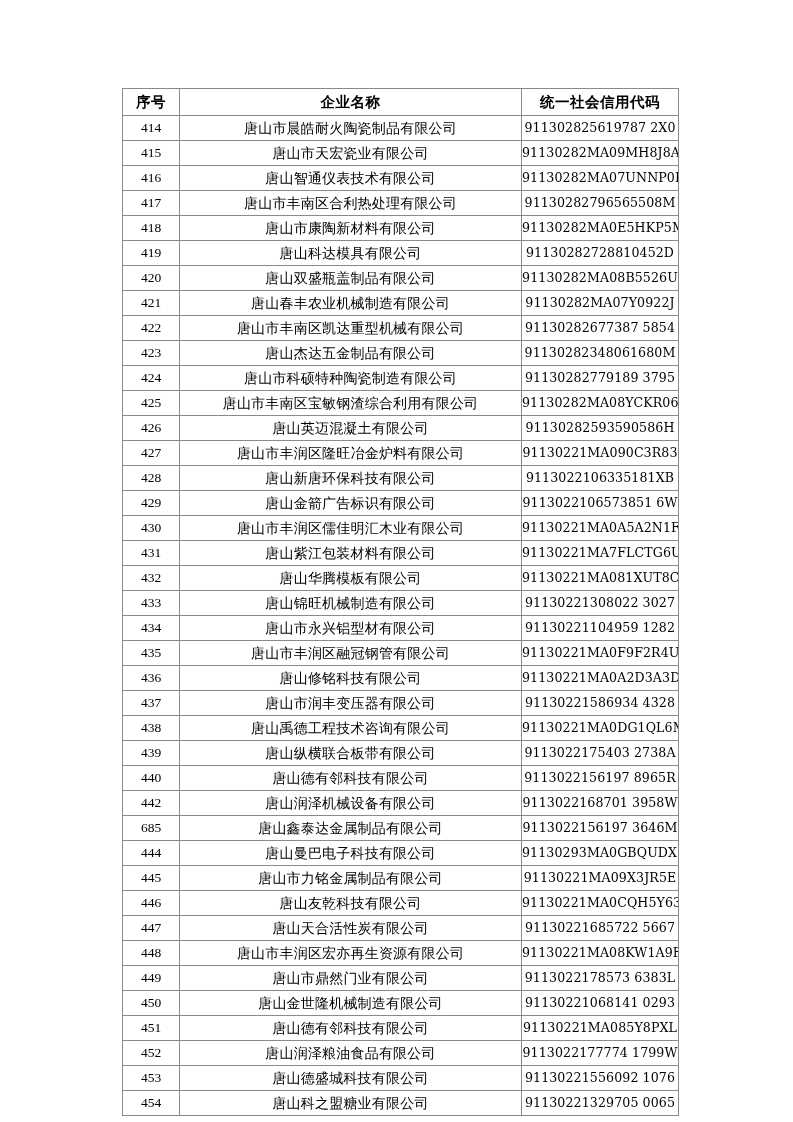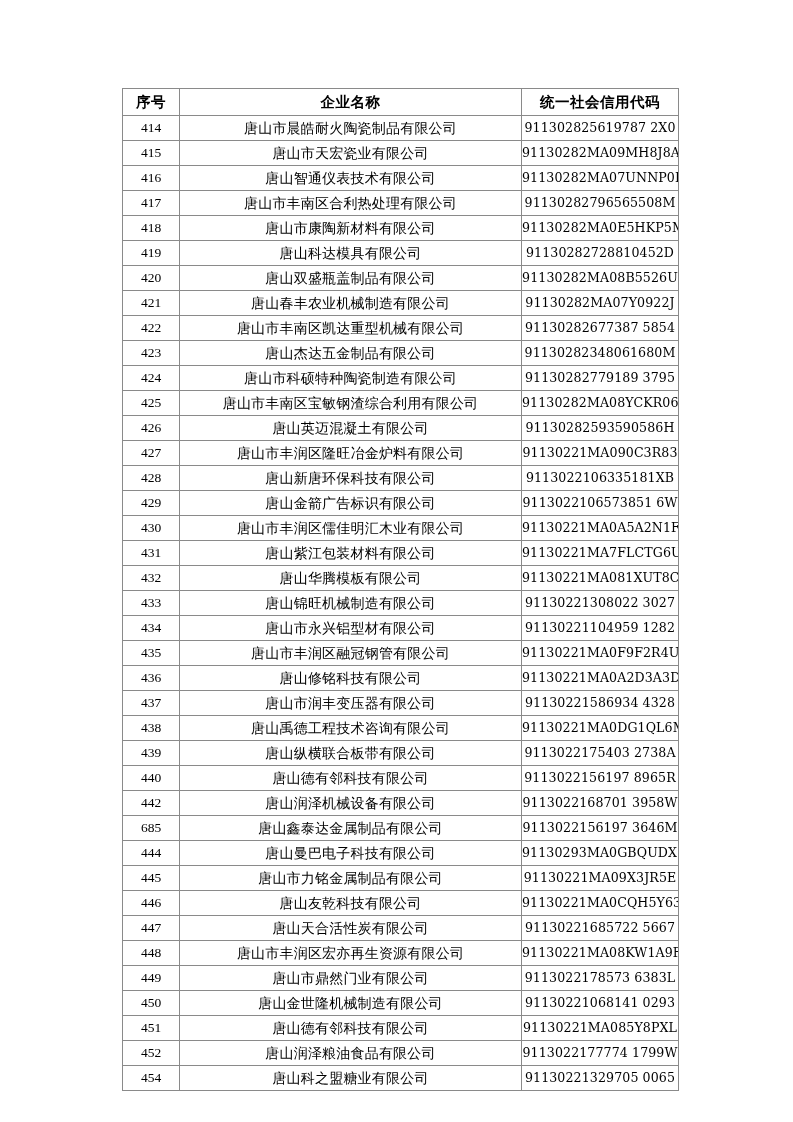--- a/index.html
+++ b/index.html
@@ -288,20 +288,25 @@
             <td class="c-seq">451</td>
             <td class="c-name">唐山德有邻科技有限公司</td>
             <td class="c-code">91130221MA085Y8PXL</td>
           </tr>
           <tr>
             <td class="c-seq">452</td>
             <td class="c-name">唐山润泽粮油食品有限公司</td>
             <td class="c-code">9113022177774 1799W</td>
           </tr>
           <tr>
+            <td class="c-seq">453</td>
+            <td class="c-name">唐山德盛城科技有限公司</td>
+            <td class="c-code">91130221556092 1076</td>
+          </tr>
+          <tr>
             <td class="c-seq">454</td>
             <td class="c-name">唐山科之盟糖业有限公司</td>
             <td class="c-code">91130221329705 0065</td>
           </tr>
         </tbody>
     </table>
   </div>
 </div>
 
 </body></html>

